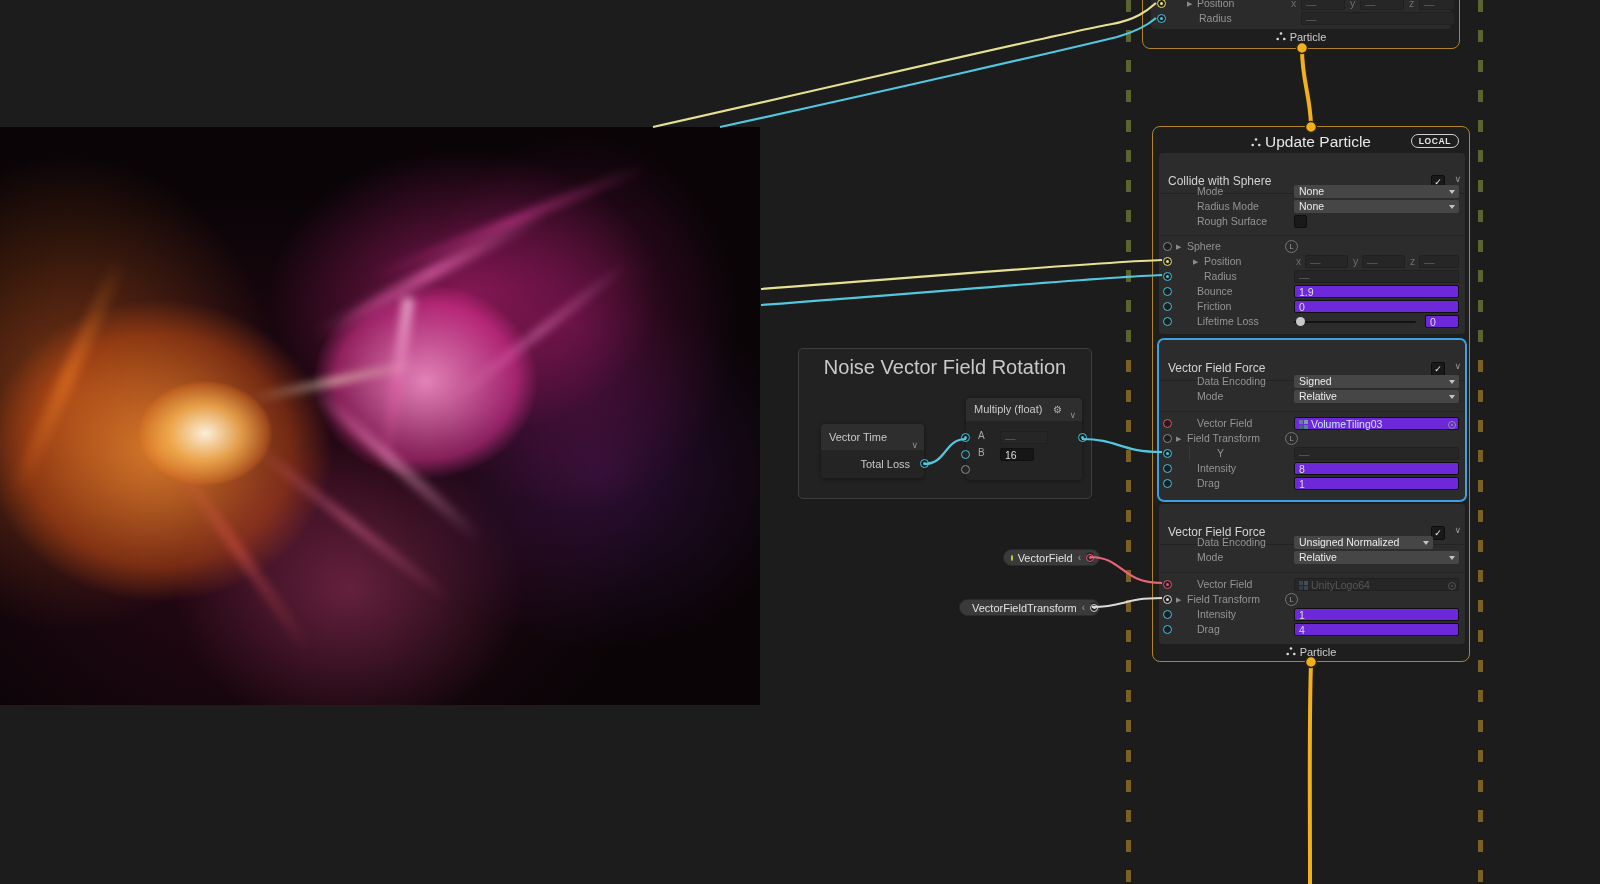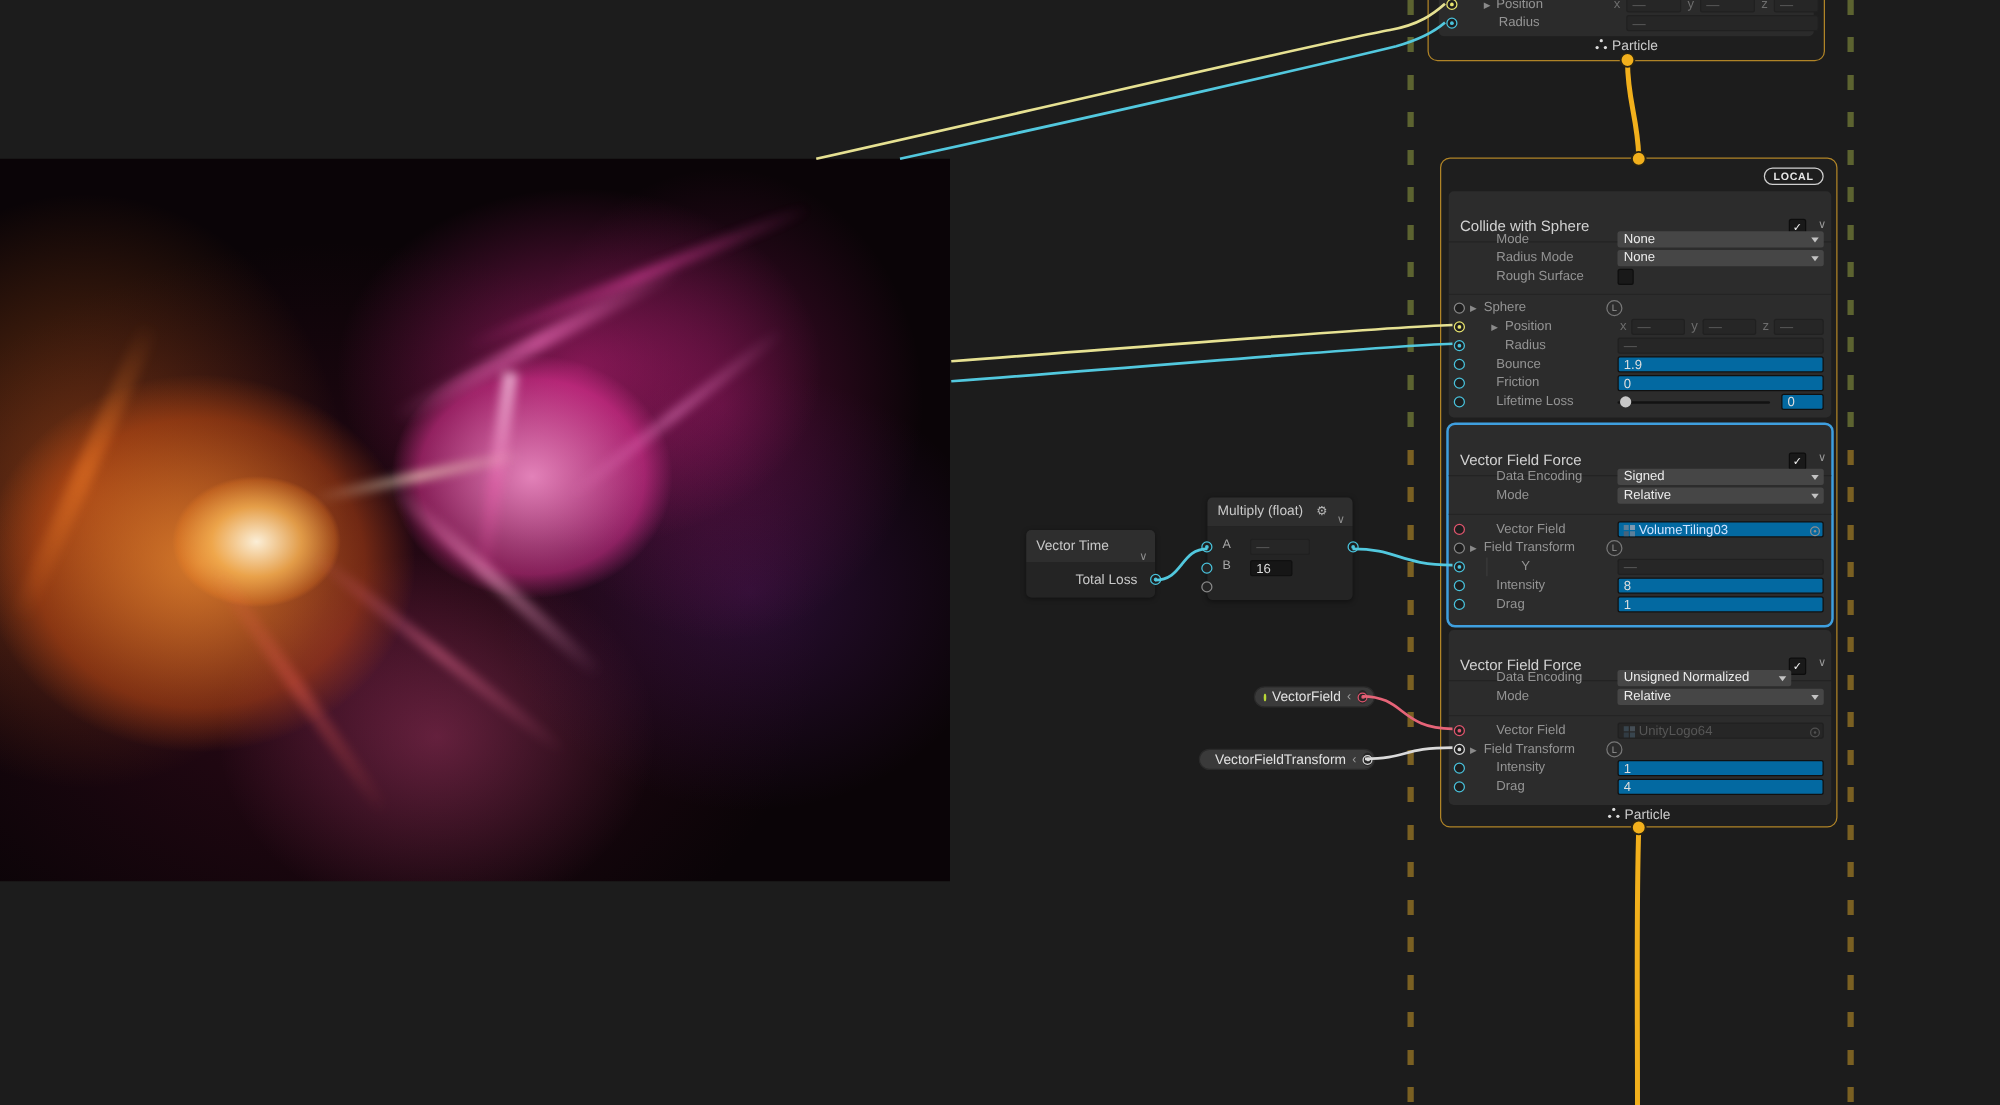--- a/index.html
+++ b/index.html
@@ -42,21 +42,21 @@
   .port{position:absolute;left:4px;top:3px;width:9px;height:9px;border-radius:50%;border:1.5px solid #888;box-sizing:border-box;background:#1e1e1e;}
   .port i{display:block;width:3px;height:3px;border-radius:50%;margin:1.5px auto;}
   .p-cyan{border-color:#49c3dd;} .p-cyan i{background:#49c3dd;}
   .p-yellow{border-color:#e9e56f;} .p-yellow i{background:#e9e56f;}
   .p-pink{border-color:#e0556e;} .p-pink i{background:#e0556e;}
   .p-white{border-color:#d8d8d8;} .p-white i{background:#d8d8d8;}
   .fold{position:absolute;left:26px;top:3.5px;font-size:7px;color:#8a8a8a;}
   .lbadge{position:absolute;left:126px;top:1px;width:11px;height:11px;border:1px solid #777;border-radius:50%;
      color:#9a9a9a;font-size:7.5px;line-height:11px;text-align:center;}
   .vcol{position:absolute;left:135px;width:165px;}
-  .vbox{position:absolute;top:1px;height:13px;background:#0369a1;border:1px solid #101010;border-radius:2px;
+  .vbox{position:absolute;top:1px;height:13px;background:#6d28d9;border:1px solid #101010;border-radius:2px;
      font-size:10.5px;color:#dedede;line-height:13px;padding-left:4px;box-sizing:border-box;}
   .vbox.dim{background:#262626;color:#5f5f5f;border-color:#202020;}
   .vbox.obj{color:#cfe3ff;}
   .vbox.obj.dim{color:#565656;}
   .drop{position:absolute;top:1px;height:13px;background:#464646;border-radius:2px;font-size:10.5px;color:#ececec;
      line-height:13px;padding-left:5px;box-sizing:border-box;}
   .drop:after{content:"";position:absolute;right:4px;top:5px;border-left:3.5px solid transparent;
      border-right:3.5px solid transparent;border-top:4px solid #c3c3c3;}
   .chk{position:absolute;top:1px;width:11px;height:11px;background:#191919;border:1px solid #0e0e0e;border-radius:2px;}
   .texicon{display:inline-block;width:9px;height:9px;margin:2px 3px 0 0;vertical-align:top;
@@ -159,20 +159,27 @@
     <div class="ctx-foot" style="top:70px">
       <svg class="particle-ico" viewBox="0 0 10 9">
           <circle cx="5" cy="1.5" r="1.3" fill="#ddd"></circle>
           <circle cx="1.7" cy="7" r="1.3" fill="#ddd"></circle>
           <circle cx="8.3" cy="7" r="1.3" fill="#ddd"></circle>
         </svg><span>Particle</span>
     </div>
   </div>
 
   <div class="ctx" style="left:1152px;top:126px;width:318px;height:536px">
+    <div class="ctx-title" style="top:6px">
+      <svg class="particle-ico" viewBox="0 0 10 9">
+          <circle cx="5" cy="1.5" r="1.3" fill="#ddd"></circle>
+          <circle cx="1.7" cy="7" r="1.3" fill="#ddd"></circle>
+          <circle cx="8.3" cy="7" r="1.3" fill="#ddd"></circle>
+        </svg><span>Update Particle</span>
+    </div>
     <div class="badge-local">LOCAL</div>
 
     <div class="block" style="top:26px;height:181px">
       <div class="bheader">
         <span class="btitle">Collide with Sphere</span>
         <span class="bcheck">✓</span>
         <span class="bchev">∨</span>
       </div>
       <div class="prow" style="top:31px">
         <span class="plabel">Mode</span>
@@ -324,20 +331,23 @@
 
     <div class="ctx-foot" style="top:519px">
       <svg class="particle-ico" viewBox="0 0 10 9">
           <circle cx="5" cy="1.5" r="1.3" fill="#ddd"></circle>
           <circle cx="1.7" cy="7" r="1.3" fill="#ddd"></circle>
           <circle cx="8.3" cy="7" r="1.3" fill="#ddd"></circle>
         </svg><span>Particle</span>
     </div>
   </div>
 
+  <div id="group">
+    <h1>Noise Vector Field Rotation</h1>
+  </div>
 
   <div class="opnode" style="left:821px;top:424px;width:103px">
     <div class="ophead" style="height:26px;line-height:26px;padding:0 8px">
       <span>Vector Time (VFX)</span>
       <span class="opchev" style="top:8px">∨</span>
     </div>
     <div class="opbody" style="height:28px;line-height:28px;text-align:right;padding-right:14px;font-size:11px;color:#c9c9c9">
       <span>Total Loss</span>
       <span class="oport" style="right:-5px;top:9px">
           <i></i>

